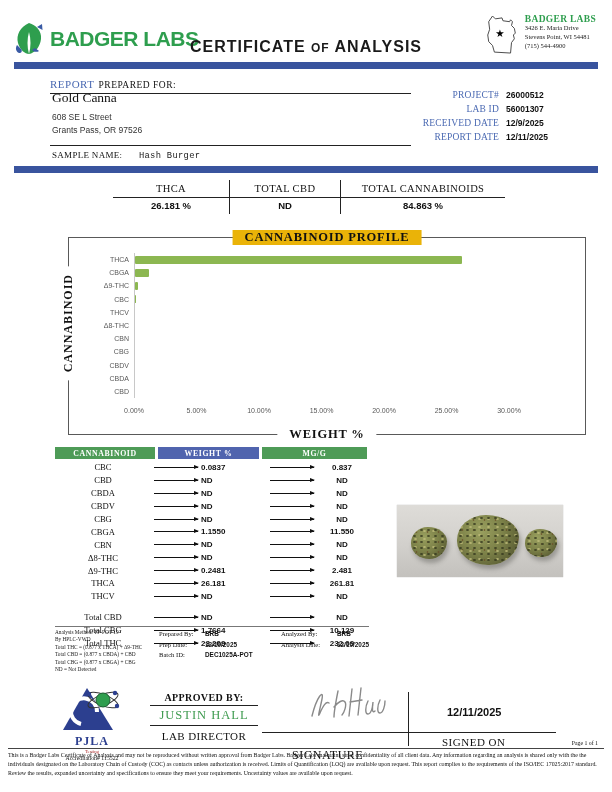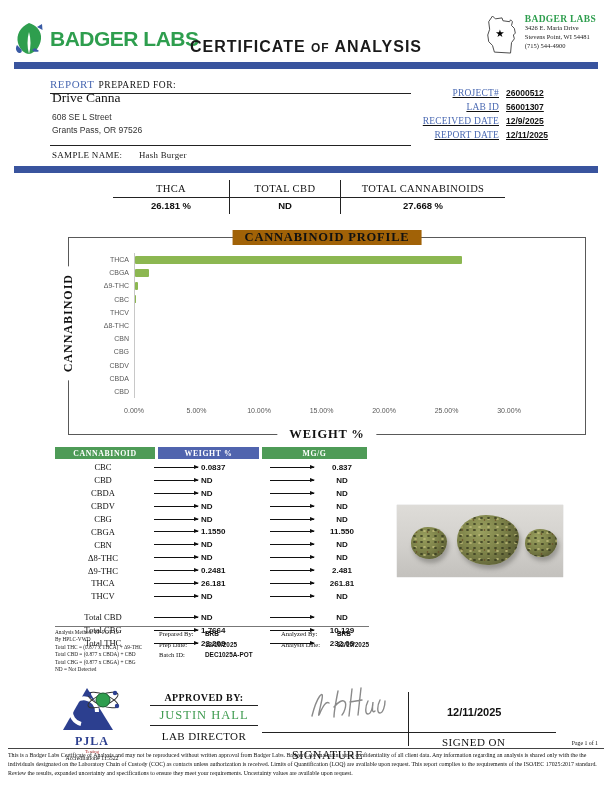--- a/index.html
+++ b/index.html
@@ -21,44 +21,44 @@
 
   
   .rep-head{position:absolute;left:50px;top:74px;width:361px;border-bottom:1.5px solid #222;
             padding-bottom:1px;}
   .rep-head .b{color:#4A69B2;font-size:11px;letter-spacing:.5px;}
   .rep-head .r{font-size:9.5px;letter-spacing:.5px;}
   .client{position:absolute;left:52px;top:90px;}
   .client-name{font-size:13.5px;margin-bottom:5px;}
   .client-line{font-family:"Liberation Sans",sans-serif;font-size:8.5px;color:#333;line-height:1.5;}
   .meta{position:absolute;left:410px;top:88px;width:158px;}
-  .meta-row{display:flex;align-items:flex-start;height:14px;text-decoration:underline;}
+  .meta-row{display:flex;align-items:center;height:14px;}
   .meta-label{flex:1;text-align:right;color:#4A69B2;font-size:9.5px;letter-spacing:.2px;}
   .meta-value{width:62px;margin-left:7px;font-family:"Liberation Sans",sans-serif;
               font-weight:bold;font-size:8.5px;color:#111;}
   .rep-foot{position:absolute;left:50px;top:145px;width:361px;border-top:1.2px solid #222;}
   .sample{position:absolute;left:52px;top:150px;font-size:9px;letter-spacing:.3px;}
-  .sample .v{font-family:Liberation Serif, serif;font-size:8.8px;margin-left:14px;color:#222;}
+  .sample .v{font-family:Liberation Mono, monospace;font-size:8.8px;margin-left:14px;color:#222;}
 
   
   .summary{position:absolute;left:113px;top:180px;width:392px;}
   .sum-grid{display:flex;}
   .sum-col{display:flex;flex-direction:column;}
   .sum-col + .sum-col{border-left:1.2px solid #222;}
   .sum-h{height:17px;display:flex;align-items:center;justify-content:center;
          font-size:10.5px;letter-spacing:.4px;}
   .sum-v{height:17px;display:flex;align-items:center;justify-content:center;
          font-family:"Liberation Sans",sans-serif;font-weight:600;font-size:9.5px;}
   .sum-line{position:absolute;left:0;right:0;top:17px;border-top:1.2px solid #222;}
 
   
   .chart-box{position:absolute;left:68px;top:237px;width:516px;height:196px;
              border:1.2px solid #595959;}
   .chart-title{position:absolute;top:-8px;left:50%;transform:translateX(-50%);
-               background:#a16207;padding:0 12px;font-weight:bold;font-size:12.5px;
+               background:#eab308;padding:0 12px;font-weight:bold;font-size:12.5px;
                letter-spacing:.8px;white-space:nowrap;}
   .ylab-wrap{position:absolute;left:-8px;top:0;bottom:26px;display:flex;align-items:center;}
   .ylab{writing-mode:vertical-rl;transform:rotate(180deg);font-weight:bold;font-size:12px;
         letter-spacing:1px;background:#fff;padding:8px 0;}
   .plot{position:absolute;left:22px;top:15px;right:6px;bottom:30px;}
   .crow{display:flex;align-items:center;height:13.2px;}
   .clabel{width:38px;text-align:right;padding-right:5px;
           font-family:"Liberation Sans",sans-serif;font-size:7px;color:#595959;}
   .cbararea{flex:1;height:100%;border-left:1px solid #c8c8c8;display:flex;align-items:center;}
   .cbar{height:8px;background:#8CB751;border-radius:1px;}
@@ -171,21 +171,21 @@
   </div>
 
   <div class="bluebar" style="top:62px;"></div>
 
   <div class="rep-head">
     <span class="b">REPORT</span>
     <span class="r">PREPARED FOR:</span>
   </div>
 
   <div class="client">
-    <div class="client-name">Drive Canna</div>
+    <div class="client-name">Gold Canna</div>
     <div class="client-line">608 SE L Street</div>
     <div class="client-line">Grants Pass, OR 97526</div>
   </div>
 
   <div class="meta">
     <div class="meta-row">
       <span class="meta-label">PROJECT#</span>
       <span class="meta-value">26000512</span>
     </div>
     <div class="meta-row">
@@ -216,21 +216,21 @@
       <div class="sum-col" style="width:116px;">
         <div class="sum-h">THCA</div>
         <div class="sum-v">26.181 %</div>
       </div>
       <div class="sum-col" style="width:110px;">
         <div class="sum-h">TOTAL CBD</div>
         <div class="sum-v">ND</div>
       </div>
       <div class="sum-col" style="width:164px;">
         <div class="sum-h">TOTAL CANNABINOIDS</div>
-        <div class="sum-v">27.668 %</div>
+        <div class="sum-v">84.863 %</div>
       </div>
     </div>
     <div class="sum-line"></div>
   </div>
 
   <div class="chart-box">
     <div class="chart-title">CANNABINOID PROFILE</div>
     <div class="ylab-wrap">
       <span class="ylab">CANNABINOID</span>
     </div>

